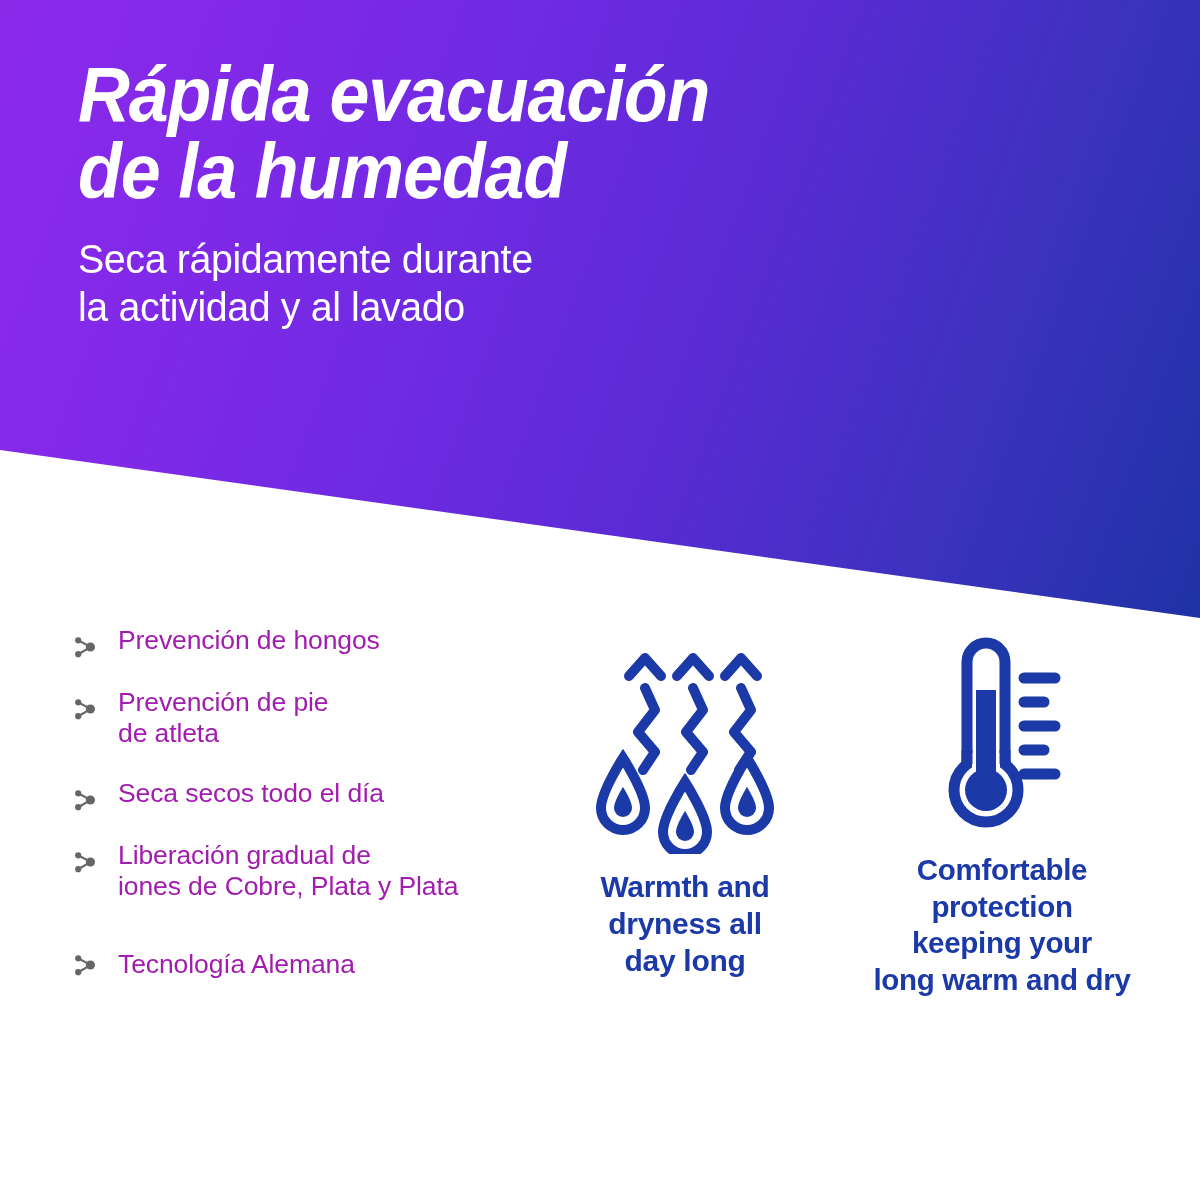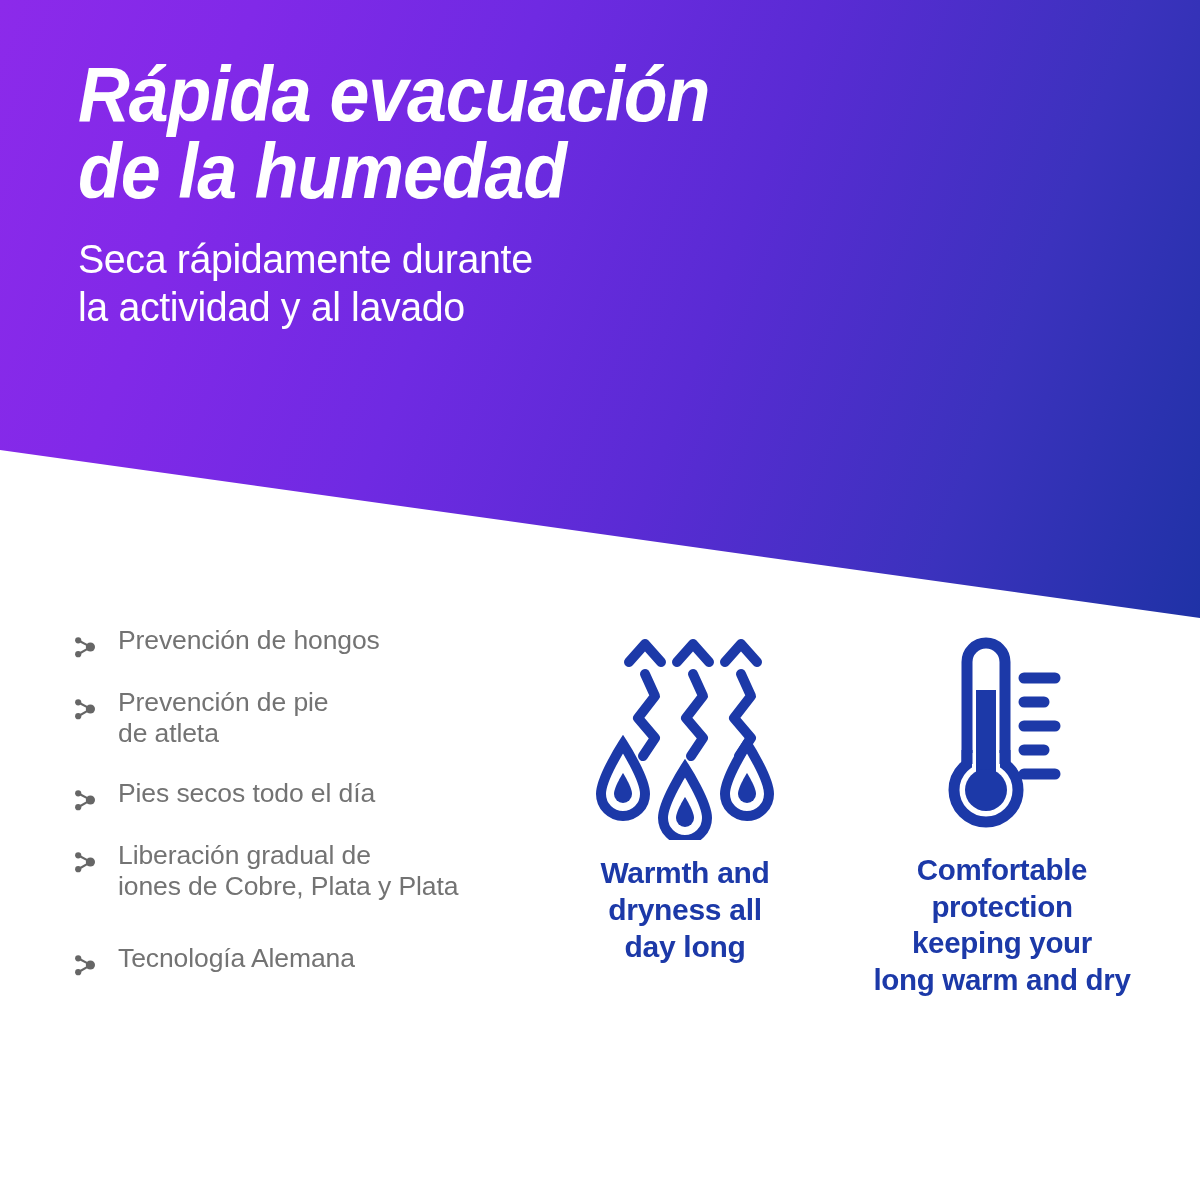--- a/index.html
+++ b/index.html
@@ -77,45 +77,45 @@
     left:70px; top:7px;
     width:500px;
   }
 
   .bullet {
     display:flex;
     align-items:flex-start;
     margin-bottom:25px;
   }
   .bullet:nth-child(2) { margin-bottom:28px; }
-  .bullet:last-child { margin-bottom:0; }
+  .bullet:last-child { margin-bottom:0;align-items:flex-end; }
   .bullet.spaced { margin-bottom:41px; }
 
   .bullet-icon {
     flex:0 0 30px;
     width:30px; height:30px;
     margin-top:7px;
     margin-right:18px;
   }
 
   .bullet-label {
     font-size:26.5px;
     line-height:1.18;
-    color:#737373;
+    color:#a21caf;
     letter-spacing:-0.1px;
     white-space:pre-line;
   }
 
   
   .feature {
     position:absolute;
     text-align:center;
   }
 
-  .feature-moisture { left:556px; top:12px;  width:258px; }
+  .feature-moisture { left:556px; top:26px;  width:258px; }
   .feature-thermo   { left:852px; top:10px;  width:300px; }
 
   .feature-art {
     height:210px;
     display:flex;
     align-items:flex-end;
     justify-content:center;
   }
 
   .feature-caption {
@@ -177,21 +177,21 @@
       <div class="bullet">
         <span class="bullet-icon">
           <svg viewBox="0 0 30 30" width="30" height="30" aria-hidden="true">
             <line x1="9.5" y1="9" x2="20" y2="14.6" stroke="#666666" stroke-width="2.1"></line>
             <line x1="9.5" y1="21.5" x2="20" y2="15.4" stroke="#666666" stroke-width="2.1"></line>
             <circle cx="20.4" cy="15" r="4.6" fill="#666666"></circle>
             <circle cx="8.2" cy="8.3" r="3.1" fill="#666666"></circle>
             <circle cx="8.2" cy="22.2" r="3.1" fill="#666666"></circle>
           </svg>
         </span>
-        <span class="bullet-label">Pies secos todo el día</span>
+        <span class="bullet-label">Seca secos todo el día</span>
       </div>
 
       <div class="bullet spaced">
         <span class="bullet-icon">
           <svg viewBox="0 0 30 30" width="30" height="30" aria-hidden="true">
             <line x1="9.5" y1="9" x2="20" y2="14.6" stroke="#666666" stroke-width="2.1"></line>
             <line x1="9.5" y1="21.5" x2="20" y2="15.4" stroke="#666666" stroke-width="2.1"></line>
             <circle cx="20.4" cy="15" r="4.6" fill="#666666"></circle>
             <circle cx="8.2" cy="8.3" r="3.1" fill="#666666"></circle>
             <circle cx="8.2" cy="22.2" r="3.1" fill="#666666"></circle>

